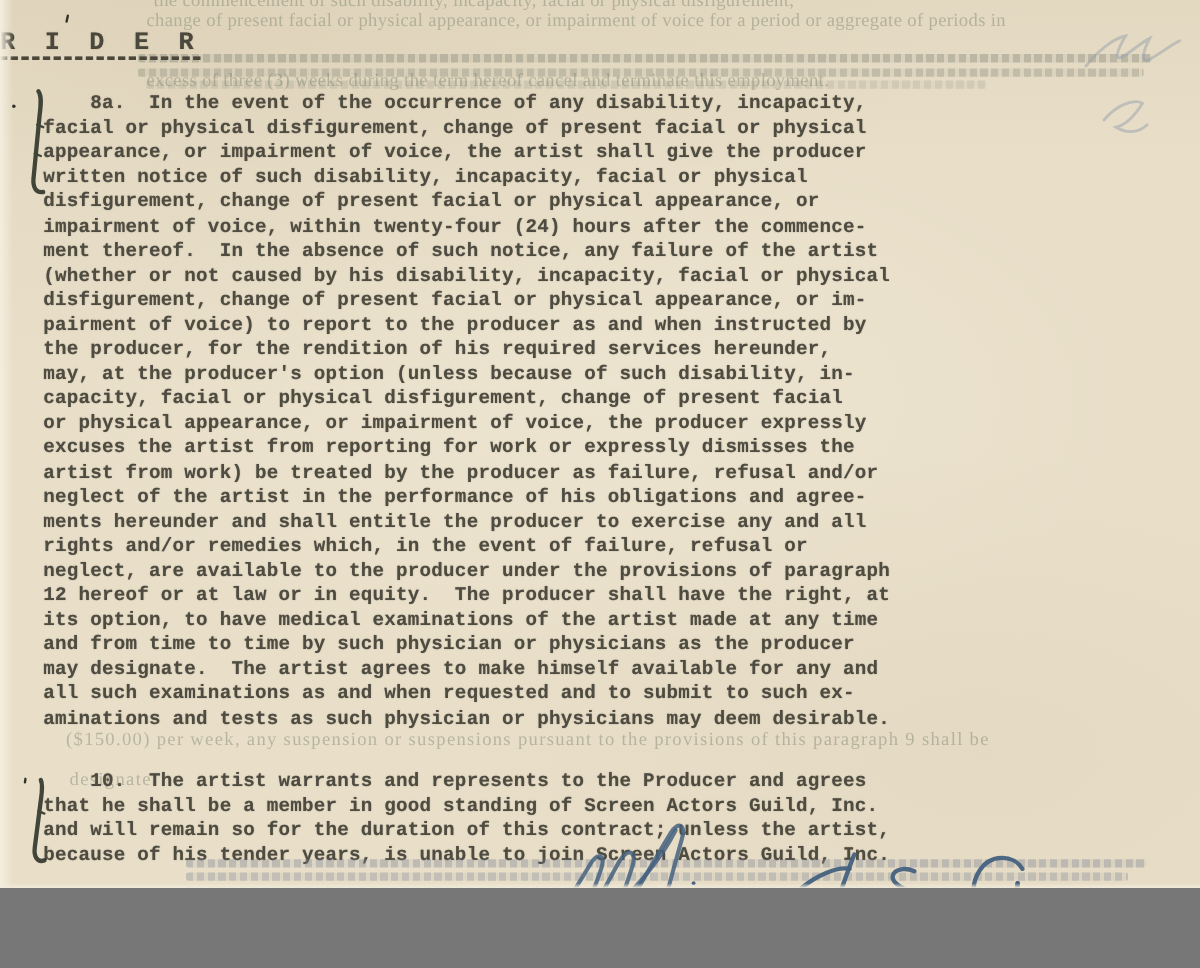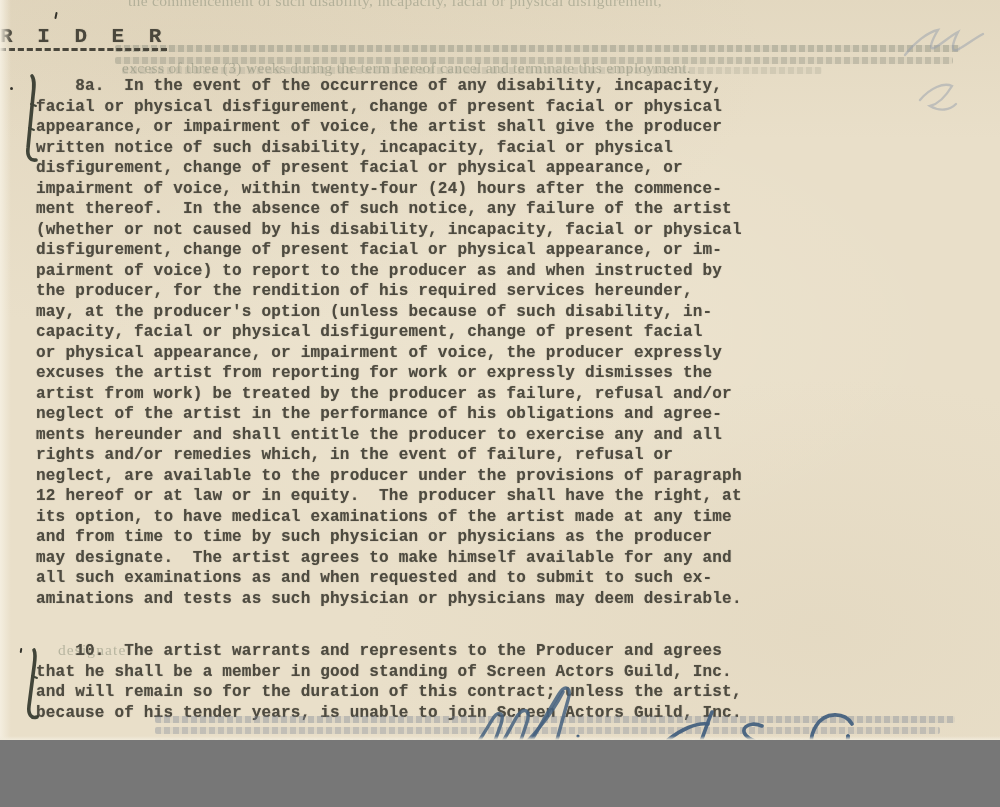--- a/index.html
+++ b/index.html
@@ -64,20 +64,21 @@
   }
   .speck { position:absolute; background:#34332b; border-radius:2px; }
   svg.overlay { position:absolute; left:0; top:0; pointer-events:none; }
 </style>
 </head>
 <body>
 
 <div class="page">
 
   <div class="bleed g" style="left:128px; top:-8px;">the commencement of such disability, incapacity, facial or physical disfigurement,</div>
+  <div class="bleed g" style="left:122px; top:9px;">change of present facial or physical appearance, or impairment of voice for a period or aggregate of periods in</div>
   <div class="bleed g" style="left:122px; top:27px;margin-top:32px;">excess of three (3) weeks during the term hereof cancel and terminate this employment.</div>
   <div class="band" style="top:45px; left:115px; width:845px;"></div>
   <div class="band" style="top:57px; left:115px; width:838px; opacity:.85;"></div>
   <div class="band" style="top:67px; left:122px; width:700px; opacity:.5;"></div>
 
   <div class="title">R I D E R</div>
 
   <div class="typed para8a">    8a.  In the event of the occurrence of any disability, incapacity,
 facial or physical disfigurement, change of present facial or physical
 appearance, or impairment of voice, the artist shall give the producer
@@ -98,20 +99,21 @@
 ments hereunder and shall entitle the producer to exercise any and all
 rights and/or remedies which, in the event of failure, refusal or
 neglect, are available to the producer under the provisions of paragraph
 12 hereof or at law or in equity.  The producer shall have the right, at
 its option, to have medical examinations of the artist made at any time
 and from time to time by such physician or physicians as the producer
 may designate.  The artist agrees to make himself available for any and
 all such examinations as and when requested and to submit to such ex-
 aminations and tests as such physician or physicians may deem desirable.</div>
 
+  <div class="bleed g" style="left:55px; top:608px; letter-spacing:1.1px;">($150.00) per week, any suspension or suspensions pursuant to the provisions of this paragraph 9 shall be</div>
   <div class="bleed g" style="left:58px; top:641px; letter-spacing:1.1px;">designate</div>
 
   <div class="typed para10">    10.  The artist warrants and represents to the Producer and agrees
 that he shall be a member in good standing of Screen Actors Guild, Inc.
 and will remain so for the duration of this contract; unless the artist,
 because of his tender years, is unable to join Screen Actors Guild, Inc.</div>
 
   <div class="band blue" style="top:716px; left:155px; width:800px;"></div>
   <div class="band blue" style="top:727px; left:155px; width:785px; opacity:.9;"></div>
   <div class="band blue" style="top:739px; left:155px; width:690px; opacity:.8;"></div>

